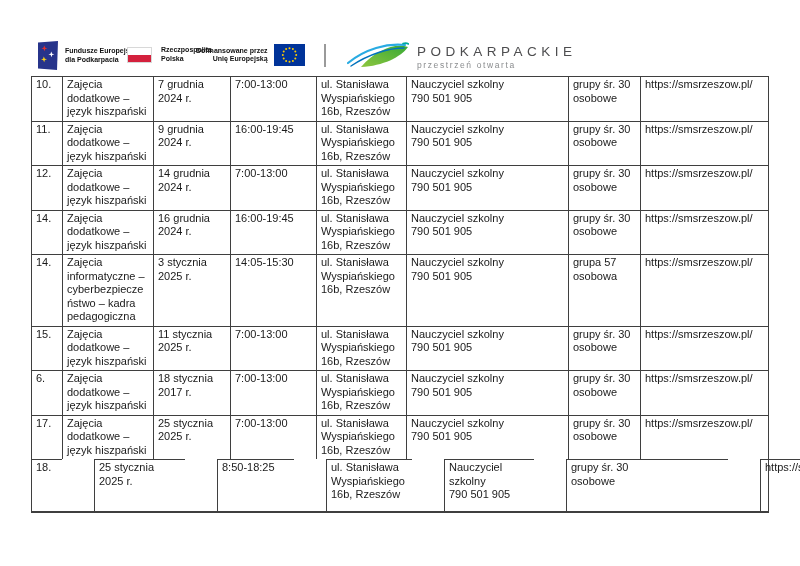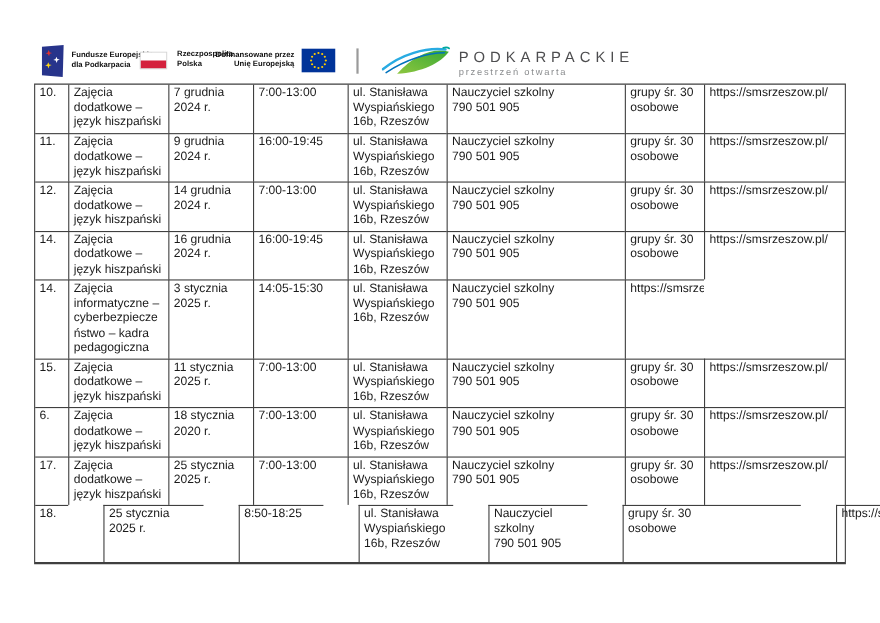--- a/index.html
+++ b/index.html
@@ -188,20 +188,22 @@
 ństwo – kadra
 pedagogiczna</div>
         <div class="td col-date">3 stycznia
 2025 r.</div>
         <div class="td col-time">14:05-15:30</div>
         <div class="td col-address">ul. Stanisława
 Wyspiańskiego
 16b, Rzeszów</div>
         <div class="td col-contact">Nauczyciel szkolny
 790 501 905</div>
+        <div class="td col-group">grupa 57
+osobowa</div>
         <div class="td col-url">https://smsrzeszow.pl/</div>
       </div>
       <div class="tr">
         <div class="td col-no">15.</div>
         <div class="td col-activity">Zajęcia
 dodatkowe –
 język hiszpański</div>
         <div class="td col-date">11 stycznia
 2025 r.</div>
         <div class="td col-time">7:00-13:00</div>
@@ -213,21 +215,21 @@
         <div class="td col-group">grupy śr. 30
 osobowe</div>
         <div class="td col-url">https://smsrzeszow.pl/</div>
       </div>
       <div class="tr">
         <div class="td col-no">6.</div>
         <div class="td col-activity">Zajęcia
 dodatkowe –
 język hiszpański</div>
         <div class="td col-date">18 stycznia
-2020 r.</div>
+2017 r.</div>
         <div class="td col-time">7:00-13:00</div>
         <div class="td col-address">ul. Stanisława
 Wyspiańskiego
 16b, Rzeszów</div>
         <div class="td col-contact">Nauczyciel szkolny
 790 501 905</div>
         <div class="td col-group">grupy śr. 30
 osobowe</div>
         <div class="td col-url">https://smsrzeszow.pl/</div>
       </div>

